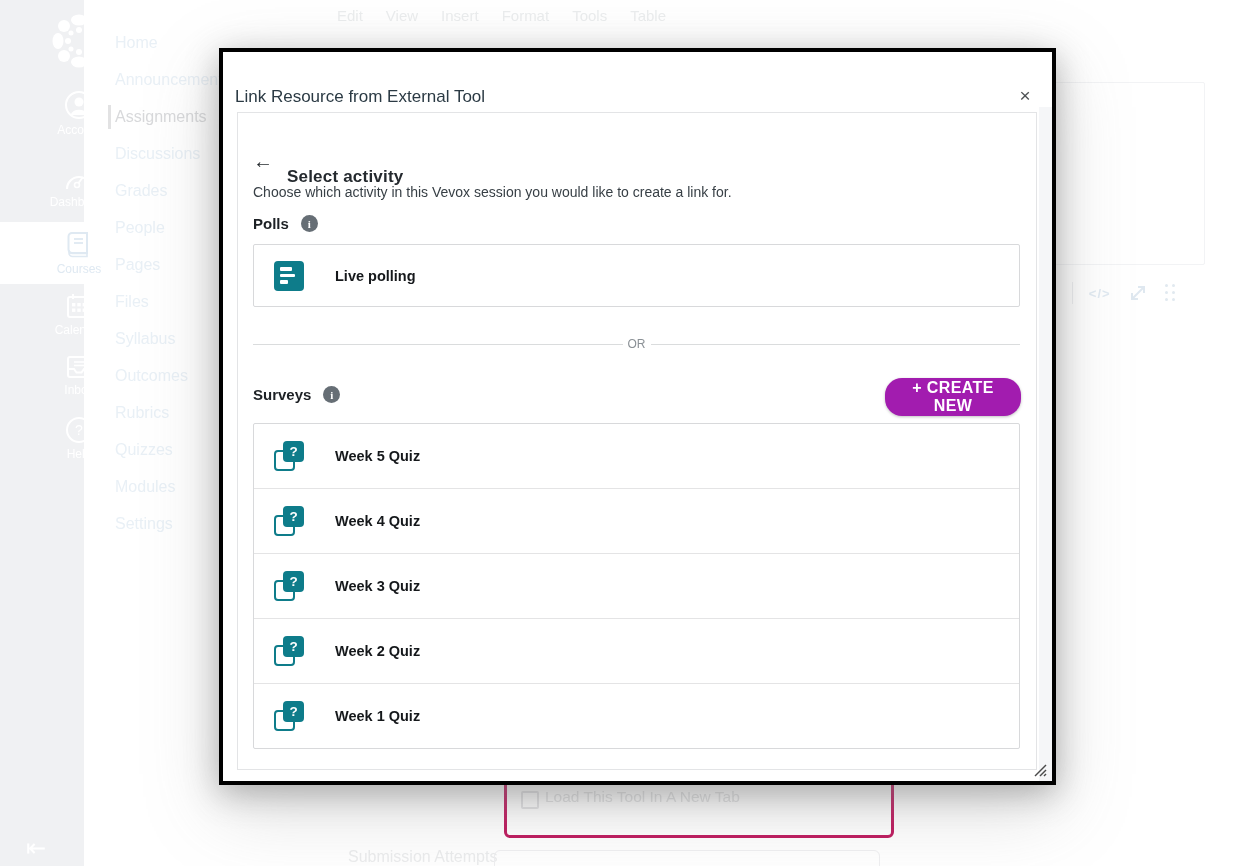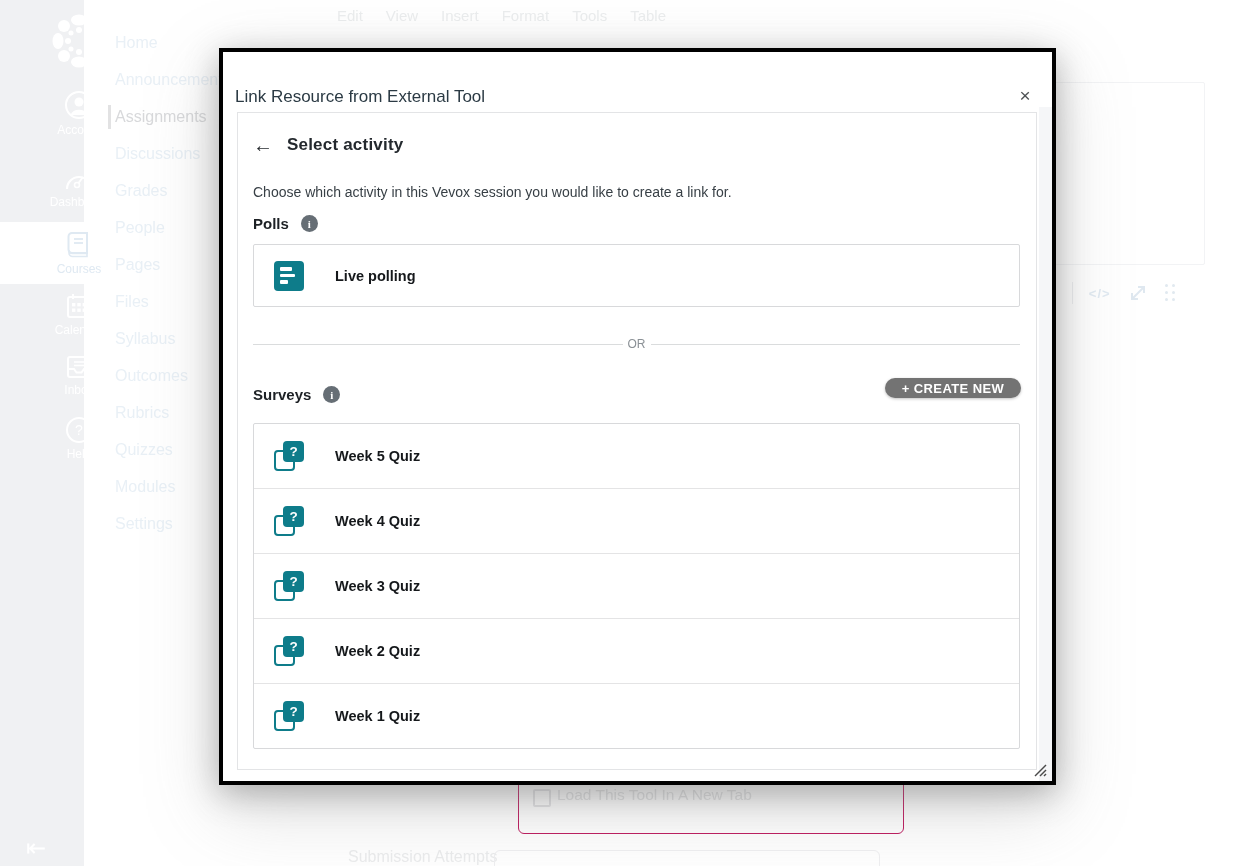--- a/index.html
+++ b/index.html
@@ -26,22 +26,22 @@
   #rce-box{position:absolute;left:620px;top:82px;width:583px;height:181px;
         border:1px solid #f2f3f5;border-radius:2px;}
   #rce-status{position:absolute;left:1040px;top:280px;height:26px;display:flex;
         align-items:center;gap:16px;color:#e1eaf2;}
   #rce-status .words{font-size:15px;color:#e4ecf2;}
   #rce-status .vdiv{width:1px;height:22px;background:#eeeff1;}
   #rce-status .code{font-size:13px;font-weight:bold;letter-spacing:1px;}
   .drag-dots{display:grid;grid-template-columns:repeat(2,4px);grid-auto-rows:4px;gap:3px;}
   .drag-dots b{width:3px;height:3px;border-radius:50%;background:#e1e9f0;}
 
-  #tool-option-box{position:absolute;left:518px;top:768px;width:384px;height:64px;
-        border:1px solid #be185d;border-radius:6px;}
+  #tool-option-box{position:absolute;left:504px;top:768px;width:384px;height:64px;
+        border:3px solid #be185d;border-radius:6px;}
   #newtab-checkbox{position:absolute;left:14px;top:20px;width:14px;height:14px;
         border:2px solid #e4e4e6;border-radius:2px;}
   #newtab-label{position:absolute;left:38px;top:17px;font-size:15.5px;color:#e2e3e4;white-space:nowrap;}
   #submission-label{position:absolute;left:348px;top:848px;font-size:16px;color:#ebeced;white-space:nowrap;}
   #submission-box{position:absolute;left:494px;top:850px;width:384px;height:40px;
         border:1px solid #efeff1;border-radius:6px;}
 
   
   #modal{position:absolute;left:219px;top:48px;width:829px;height:729px;background:#fff;
         border:4px solid #000;z-index:10;
@@ -51,21 +51,21 @@
   #modal-title{padding-left:12px;font-size:17px;color:#2b3a44;}
   #modal-close{position:absolute;right:14px;top:14px;width:26px;height:26px;text-align:center;
         font-size:19px;line-height:26px;color:#4f5355;cursor:pointer;}
   #modal-body{position:absolute;left:0;top:55px;right:0;bottom:0;background:#fff;}
   #scroll-gutter{position:absolute;right:0;top:0;width:13px;height:100%;background:#f5f6f8;}
   #content-panel{position:absolute;left:14px;top:5px;width:798px;height:656px;
         border:1px solid #e3e4e6;background:#fff;overflow:hidden;}
 
   .row-back{position:absolute;left:15px;top:22px;display:flex;align-items:center;gap:14px;}
   #back-arrow{font-size:20px;color:#1f2428;line-height:20px;}
-  #activity-heading{font-size:17px;font-weight:bold;color:#24292e;letter-spacing:.2px;}
+  #activity-heading{font-size:17px;font-weight:bold;color:#24292e;letter-spacing:.2px;margin-top:32px;}
   #activity-desc{position:absolute;left:15px;top:71px;font-size:14px;color:#373f45;}
 
   .section-label{display:flex;align-items:center;gap:12px;font-size:15px;font-weight:bold;color:#1d2125;}
   #polls-label-row{position:absolute;left:15px;top:102px;}
   .info-icon{width:17px;height:17px;border-radius:50%;background:#666e75;color:#fff;
         font-size:11px;font-weight:bold;display:flex;align-items:center;justify-content:center;
         font-family:"Liberation Serif",serif;}
 
   #poll-card{position:absolute;left:15px;top:131px;width:765px;height:61px;
         border:1px solid #d8d9db;border-radius:2px;background:#fff;display:flex;align-items:center;}
@@ -73,22 +73,22 @@
         display:flex;flex-direction:column;justify-content:center;gap:3px;padding-left:6px;box-sizing:border-box;}
   .poll-icon b{display:block;height:3.5px;background:#fff;border-radius:1px;}
   .poll-icon .b1{width:12px;}.poll-icon .b2{width:15px;}.poll-icon .b3{width:8px;}
   .item-label{margin-left:31px;font-size:14.5px;font-weight:bold;color:#15181b;}
 
   #or-divider{position:absolute;left:15px;top:224px;width:767px;display:flex;align-items:center;gap:5px;}
   #or-divider .line{flex:1;height:1px;background:#dadcdd;}
   #or-divider .or-text{font-size:12px;color:#8b9196;}
 
   #surveys-label-row{position:absolute;left:15px;top:273px;}
-  #create-new-btn{position:absolute;left:647px;top:265px;width:136px;height:20px;border:none;
-        border-radius:17px;background:#737373;color:#fff;font-size:13px;font-weight:bold;
+  #create-new-btn{position:absolute;left:647px;top:265px;width:136px;height:38px;border:none;
+        border-radius:17px;background:#a21caf;color:#fff;font-size:16px;font-weight:bold;
         letter-spacing:.4px;font-family:"Liberation Sans",sans-serif;cursor:pointer;
         box-shadow:0 1px 3px rgba(0,0,0,.25);}
 
   #survey-list{position:absolute;left:15px;top:310px;width:765px;border:1px solid #d8d9db;
         border-radius:2px;background:#fff;}
   .survey-row{height:64px;display:flex;align-items:center;border-bottom:1px solid #e4e4e5;}
   .survey-row:last-child{border-bottom:none;}
   .survey-icon{position:relative;width:30px;height:30px;margin-left:20px;flex:0 0 30px;}
   .survey-icon .back{position:absolute;left:0;bottom:0;width:17px;height:17px;
         border:2.5px solid #0e7c8a;border-radius:4px;background:#fff;}

